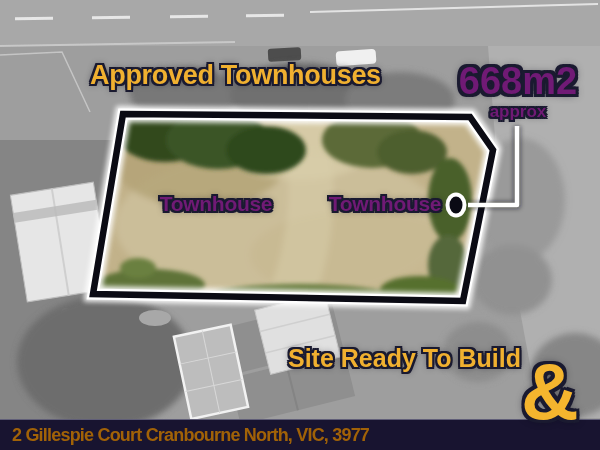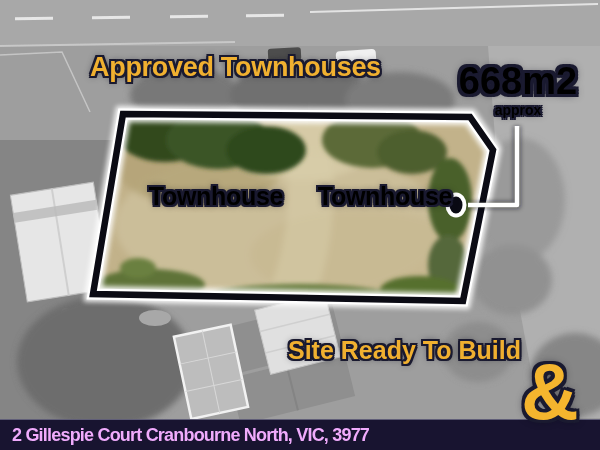--- a/index.html
+++ b/index.html
@@ -10,45 +10,46 @@
   .bg-svg{position:absolute;left:0;top:0;z-index:0;}
   .txt{position:absolute;font-weight:bold;z-index:3;white-space:nowrap;}
   
   .ol{
     text-shadow:
       -2px -2px 0 #1a1a30, 2px -2px 0 #1a1a30,
       -2px  2px 0 #1a1a30, 2px  2px 0 #1a1a30,
       -2px  0   0 #1a1a30, 2px  0   0 #1a1a30,
        0   -2px 0 #1a1a30, 0    2px 0 #1a1a30,
        0    0   7px rgba(10,10,25,.75);
+    margin-top: 8px;
   }
   .ol-big{
     text-shadow:
       -3px -3px 0 #1a1a30, 3px -3px 0 #1a1a30,
       -3px  3px 0 #1a1a30, 3px  3px 0 #1a1a30,
       -3px  0   0 #1a1a30, 3px  0   0 #1a1a30,
        0   -3px 0 #1a1a30, 0    3px 0 #1a1a30,
        0    0   9px rgba(10,10,25,.8);
   }
   .yellow{color:#F0B030;}
-  .white{color:#000000;}
+  .white{color:#701a75;}
   .approved{left:90px;top:52px;font-size:27px;letter-spacing:-0.3px;}
   .area-badge{left:518px;top:62px;transform:translateX(-50%);text-align:center;}
   .area-value{display:block;font-size:38px;line-height:1;}
-  .area-qualifier{display:block;font-size:14px;line-height:1;margin-top:3px;}
-  .th-label{transform:translateX(-50%);text-align:center;font-size:25px;line-height:24px;letter-spacing:-0.3px;}
+  .area-qualifier{display:block;font-size:17px;line-height:1;margin-top:3px;}
+  .th-label{transform:translateX(-50%);text-align:center;font-size:21px;line-height:24px;letter-spacing:-0.3px;}
   .th2{left:216px;top:184px;}
   .th1{left:385px;top:184px;}
   .site-ready{left:288px;top:336px;font-size:25px;}
   .footer{
     position:absolute;left:0;right:0;bottom:0;height:31px;background:#181430;
     border-top:1px solid rgba(205,205,230,.4);z-index:5;display:flex;align-items:center;
     padding-left:12px;box-sizing:border-box;
   }
-  .footer-text{color:#f0abfc;font-size:18px;font-weight:bold;letter-spacing:-0.8px;}
+  .footer-text{color:#a16207;font-size:18px;font-weight:bold;letter-spacing:-0.8px;}
   .ampersand{
     position:absolute;left:550px;top:352px;transform:translateX(-50%);
     z-index:6;font-size:80px;line-height:1;font-weight:bold;color:#F5B52E;
   }
 </style>
 </head>
 <body>
 
 <div class="canvas">
 

